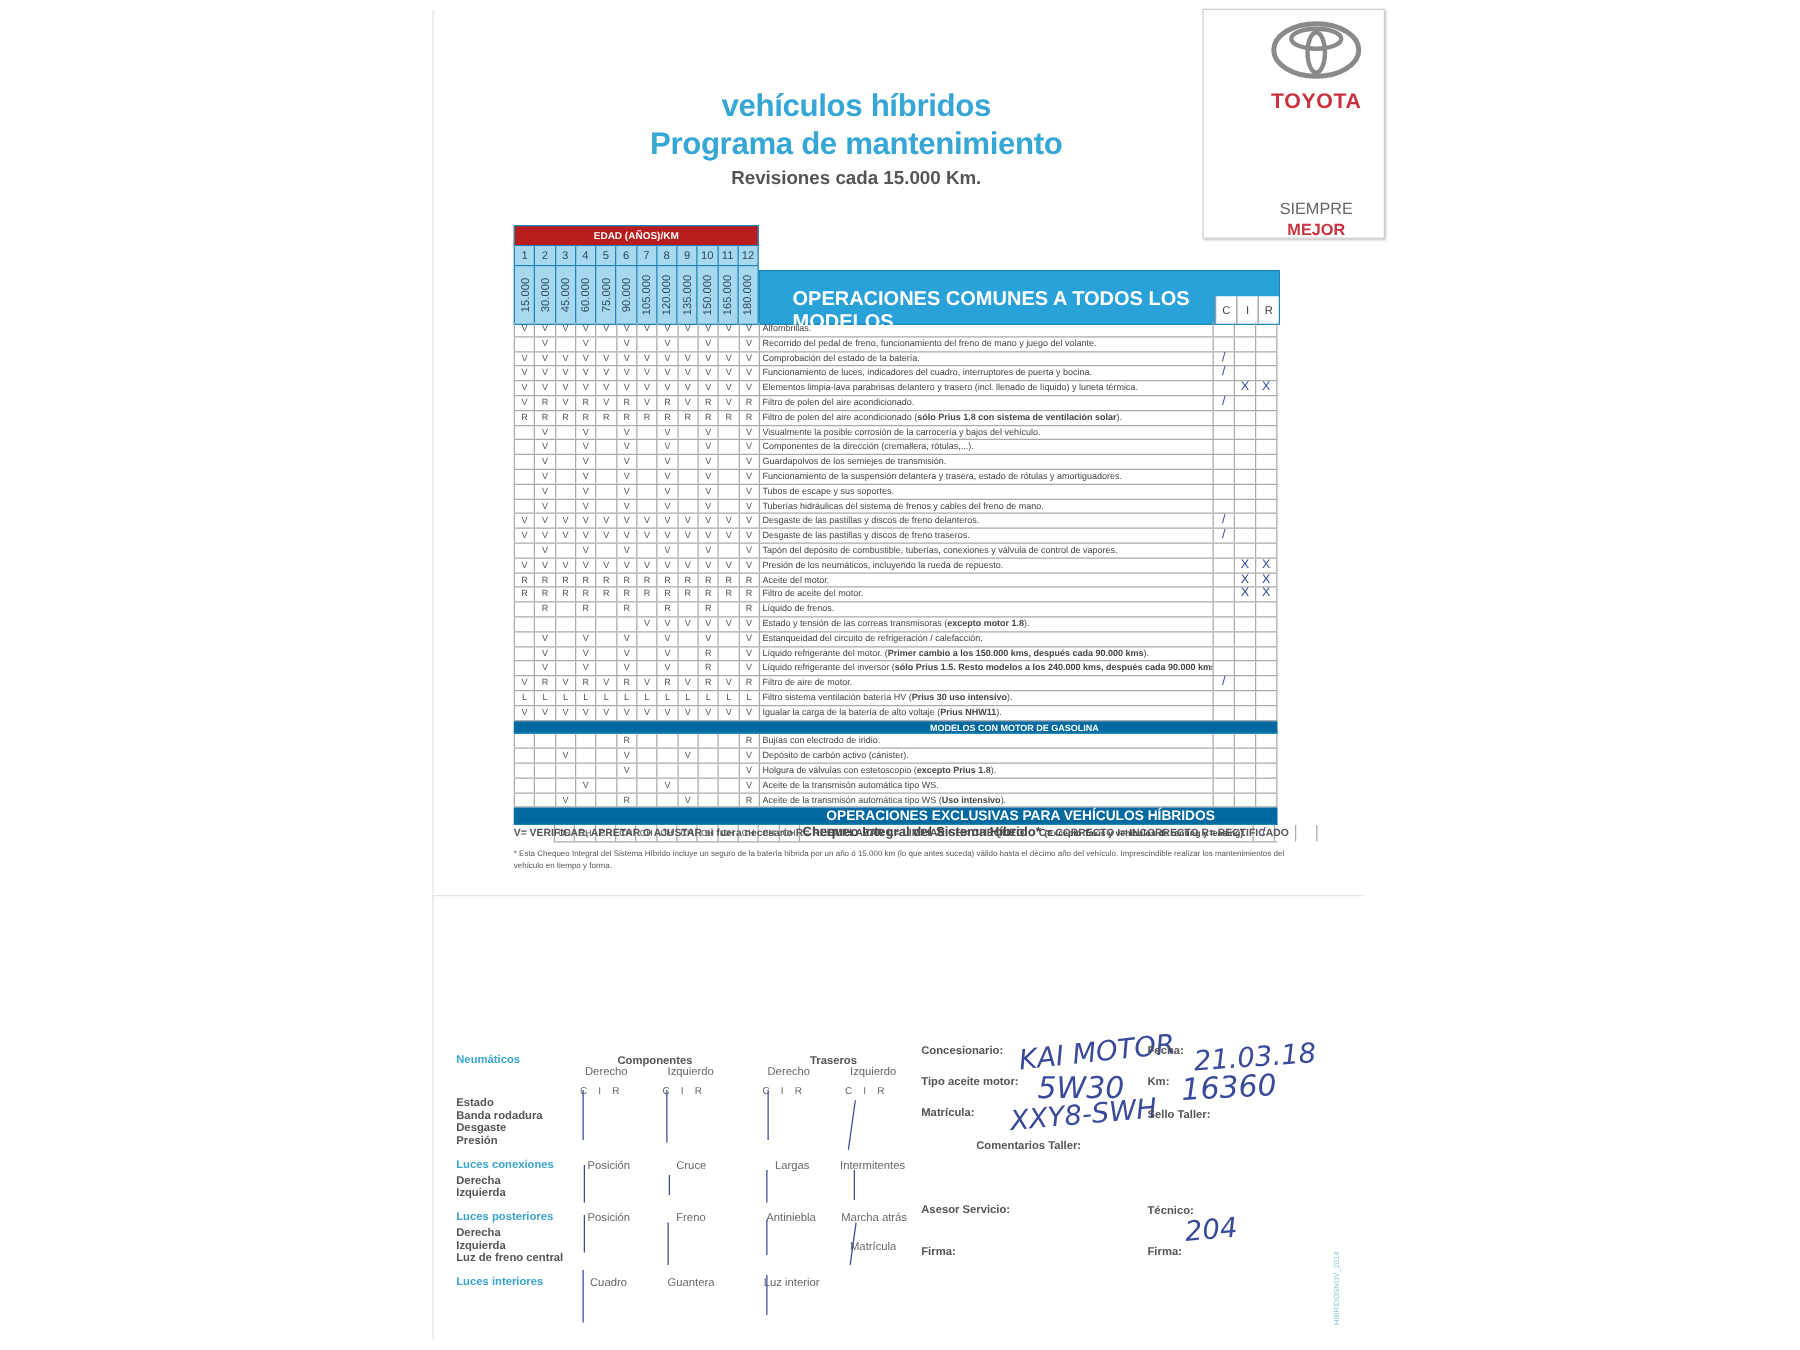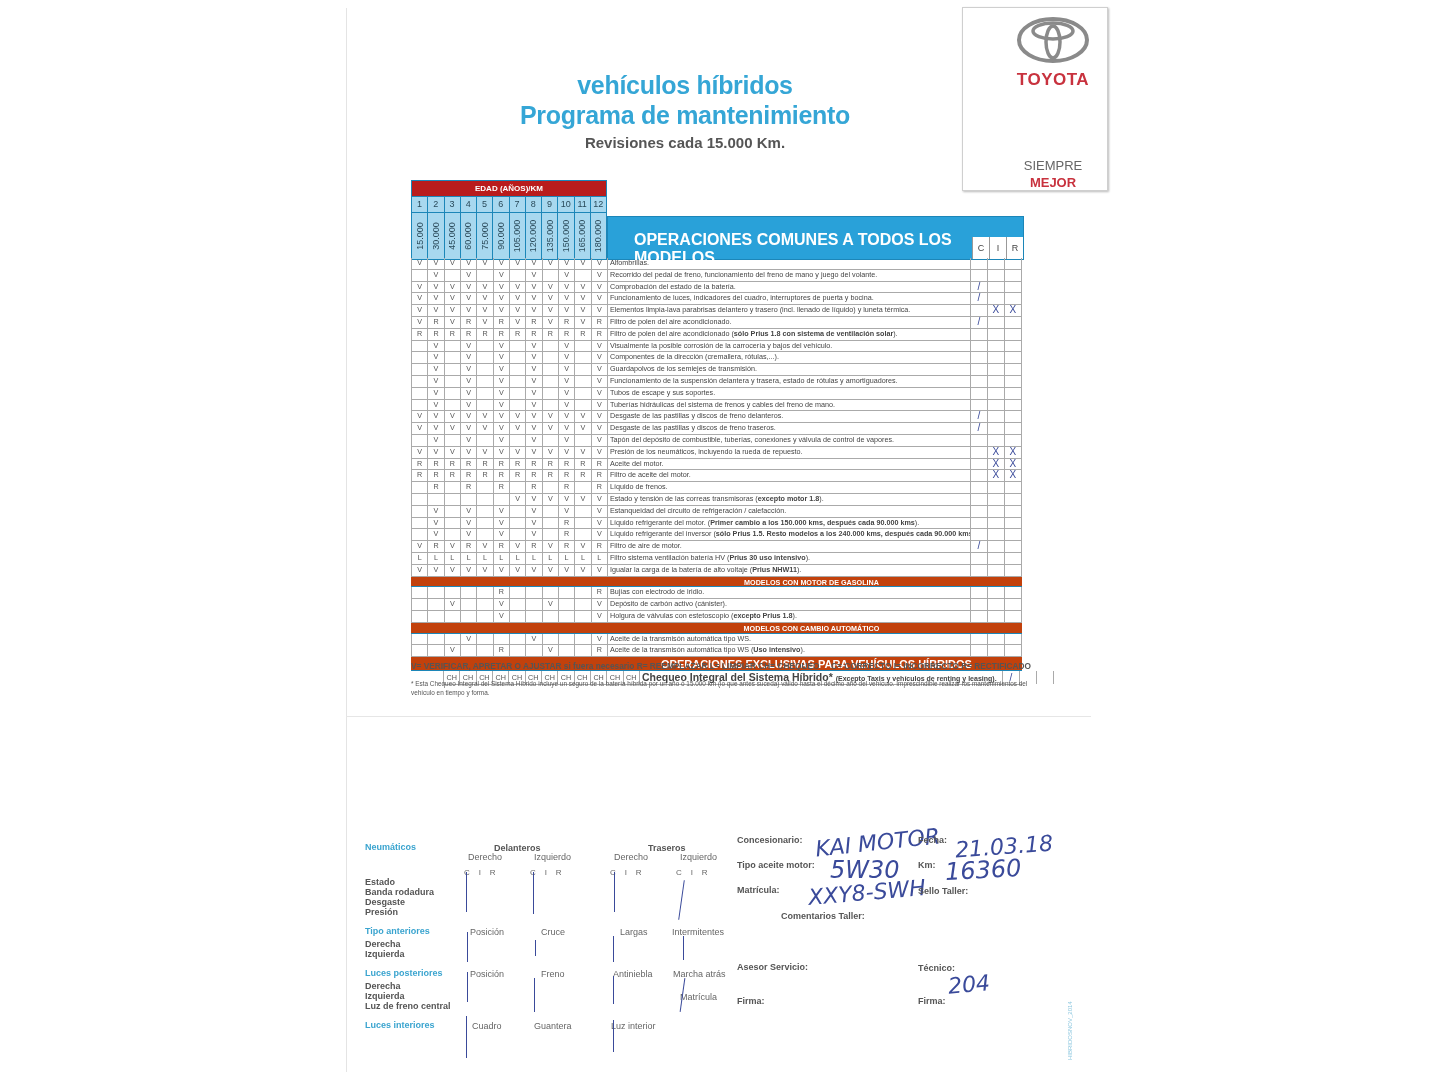--- a/index.html
+++ b/index.html
@@ -27,21 +27,21 @@
   .ops-header-title{position:absolute;left:26px;top:14px;color:#fff;font-weight:bold;font-size:16px;}
   .cir-box{position:absolute;left:364px;top:20px;display:flex;background:#fff;height:22px;}
   .cir-box div{width:16px;border-left:1px solid #999;text-align:center;font-size:9px;line-height:22px;color:#444;}
 
   .grid{position:absolute;left:411px;top:258px;width:611px;}
   .row{display:flex;height:10.8px;border-bottom:1px solid #aaa;font-size:7.2px;line-height:10.5px;}
   .row .c{width:15.33px;border-left:1px solid #aaa;text-align:center;color:#555;flex:none;}
   .row .desc{width:363px;border-left:1px solid #aaa;padding-left:2px;color:#444;white-space:nowrap;overflow:hidden;flex:none;box-sizing:border-box;}
   .row .m{width:16px;border-left:1px solid #aaa;text-align:center;color:#3a4a9a;font-size:10px;flex:none;}
   .row .m:last-child{border-right:1px solid #aaa;}
-  .section{height:10.8px;background:#c2410c;color:#fff;font-weight:bold;font-size:7.2px;line-height:11px;text-align:center;border-bottom:1px solid #1c86b8;padding-left:190px;box-sizing:border-box;}
+  .section{height:10.8px;background:#0369a1;color:#fff;font-weight:bold;font-size:7.2px;line-height:11px;text-align:center;border-bottom:1px solid #1c86b8;padding-left:190px;box-sizing:border-box;}
   .section.big{height:14px;font-size:11px;line-height:14px;padding-left:200px;}
   .row.ch{height:13px;line-height:13px;margin-left:32px;}
   .row.ch .desc{font-size:10.5px;font-weight:bold;}
   .row.ch .desc small{font-size:7px;}
   b.em{font-weight:bold;}
   .legend{position:absolute;left:411px;top:661px;font-size:8.3px;font-weight:bold;color:#555;width:620px;display:flex;justify-content:space-between;}
   .footnote{position:absolute;left:411px;top:679px;font-size:6.4px;color:#555;width:620px;line-height:9px;}
 
   .lower-label{position:absolute;font-size:9px;font-weight:bold;}
   .blue{color:#3aa4cf;}
@@ -676,21 +676,20 @@
       <div class="c"></div>
       <div class="c"></div>
       <div class="c"></div>
       <div class="c"></div>
       <div class="c">V</div>
       <div class="desc">Holgura de válvulas con estetoscopio (<b class="em">excepto Prius 1.8</b>).</div>
       <div class="m"></div>
       <div class="m"></div>
       <div class="m"></div>
     </div>
-    <div class="section">MODELOS CON CAMBIO AUTOMÁTICO</div>
     <div class="row">
       <div class="c"></div>
       <div class="c"></div>
       <div class="c"></div>
       <div class="c">V</div>
       <div class="c"></div>
       <div class="c"></div>
       <div class="c"></div>
       <div class="c">V</div>
       <div class="c"></div>
@@ -741,42 +740,42 @@
     </div>
   </div>
 
 <div class="legend">
   <span>V= VERIFICAR, APRETAR O AJUSTAR si fuera necesario  R= REEMPLAZAR  L= LIMPIAR  CH= CHEQUEO</span>
   <span>C= CORRECTO  I= INCORRECTO  R= RECTIFICADO</span>
 </div>
 <div class="footnote">* Esta Chequeo Integral del Sistema Híbrido incluye un seguro de la batería híbrida por un año ó 15.000 km (lo que antes suceda) válido hasta el décimo año del vehículo. Imprescindible realizar los mantenimientos del vehículo en tiempo y forma.</div>
 
 <div class="lower-label blue" style="left:365px;top:842px;">Neumáticos</div>
-<div class="lower-label grey" style="left:494px;top:843px;">Delanteros</div>
+<div class="lower-label grey" style="left:494px;top:843px;">Componentes</div>
 <div class="lower-label grey" style="left:648px;top:843px;">Traseros</div>
 <div class="lower-label plain" style="left:468px;top:852px;">Derecho</div>
 <div class="lower-label plain" style="left:534px;top:852px;">Izquierdo</div>
 <div class="lower-label plain" style="left:614px;top:852px;">Derecho</div>
 <div class="lower-label plain" style="left:680px;top:852px;">Izquierdo</div>
 <div class="lower-label plain" style="left:464px;top:868px;font-size:8px;white-space:pre;">C    I    R</div>
 <div class="lower-label plain" style="left:530px;top:868px;font-size:8px;white-space:pre;">C    I    R</div>
 <div class="lower-label plain" style="left:610px;top:868px;font-size:8px;white-space:pre;">C    I    R</div>
 <div class="lower-label plain" style="left:676px;top:868px;font-size:8px;white-space:pre;">C    I    R</div>
 <div class="lower-label grey" style="left:365px;top:877px;line-height:10px;">
   <div>Estado</div>
   <div>Banda rodadura</div>
   <div>Desgaste</div>
   <div>Presión</div>
 </div>
 <div class="strokemark" style="left:466px;top:872px;height:40px;"></div>
 <div class="strokemark" style="left:533px;top:872px;height:42px;"></div>
 <div class="strokemark" style="left:614px;top:872px;height:40px;"></div>
 <div class="strokemark" style="left:681px;top:880px;height:40px;transform:rotate(8deg);"></div>
 
-<div class="lower-label blue" style="left:365px;top:926px;">Tipo anteriores</div>
+<div class="lower-label blue" style="left:365px;top:926px;">Luces conexiones</div>
 <div class="lower-label grey" style="left:365px;top:939px;line-height:10px;">
   <div>Derecha</div>
   <div>Izquierda</div>
 </div>
 <div class="lower-label plain" style="left:470px;top:927px;">Posición</div>
 <div class="lower-label plain" style="left:541px;top:927px;">Cruce</div>
 <div class="lower-label plain" style="left:620px;top:927px;">Largas</div>
 <div class="lower-label plain" style="left:672px;top:927px;">Intermitentes</div>
 <div class="strokemark" style="left:467px;top:932px;height:30px;"></div>
 <div class="strokemark" style="left:535px;top:940px;height:16px;"></div>

